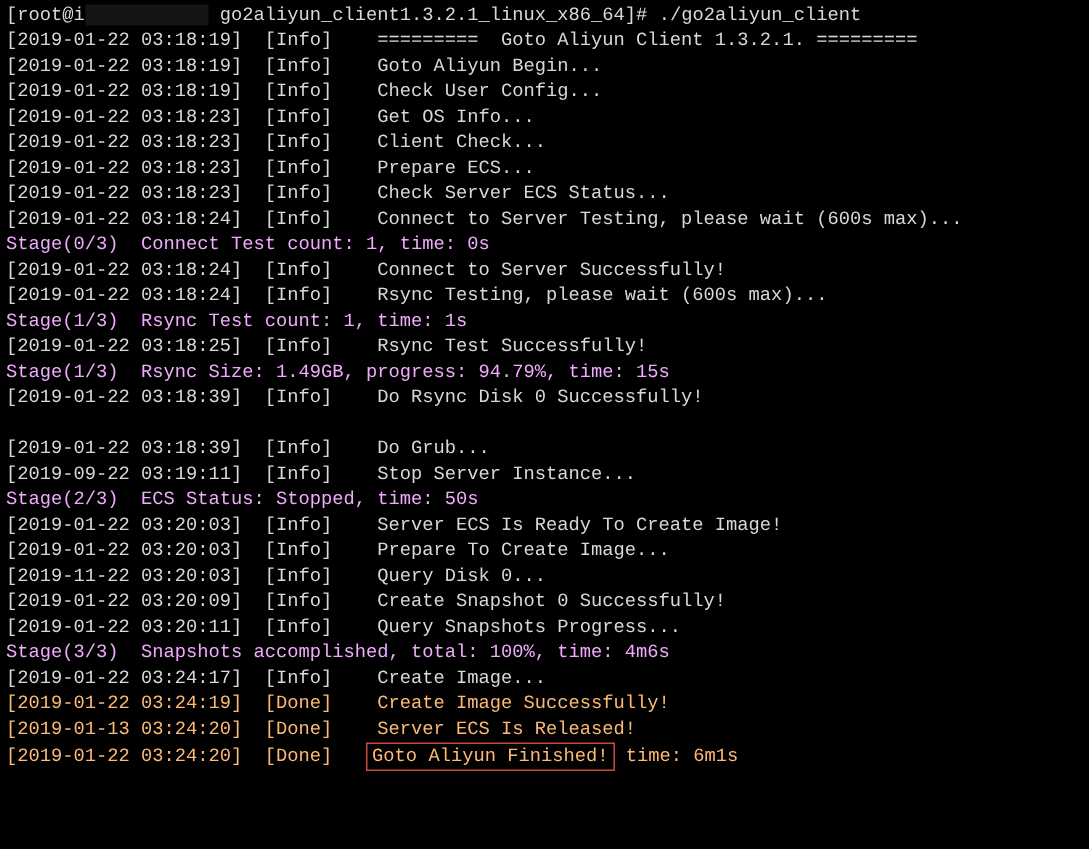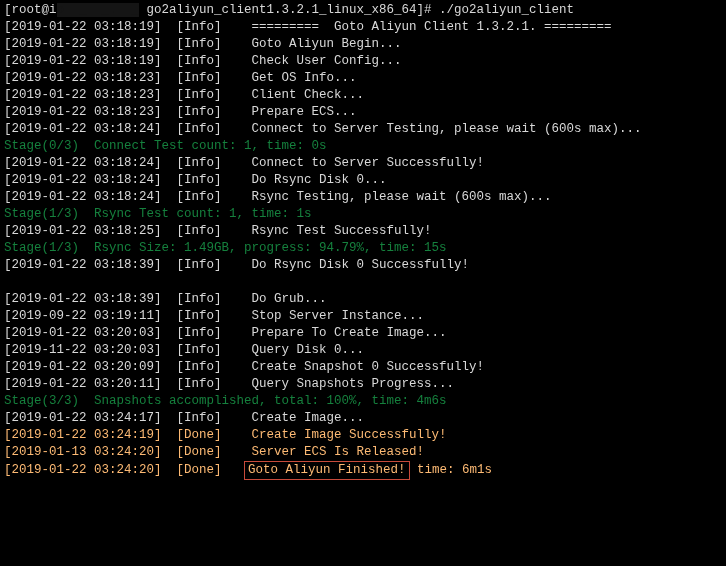--- a/index.html
+++ b/index.html
@@ -1,56 +1,58 @@
 <!DOCTYPE html>
 <html><head>
 <meta charset="utf-8">
 <style>
   html,body{margin:0;padding:0;background:#000;color:#d8d8d8;font-family:Consolas,'Courier New',monospace;font-size:12.5px;line-height:17px;width:726px;height:566px;overflow:hidden}
   .term{padding:2px 4px}
   .line{white-space:pre}
-  .teal{color:#15803d}
+  .teal{color:#f0abfc}
   .green{color:#fdba74}
   .boxed{border:1px solid #c84b3b;padding:0 3px;display:inline-block}
   .redacted{background:#151515;color:#151515}
 </style>
 </head>
 <body>
 
 <div class="term">
 <div class="line"><span>[root@i</span><span class="redacted">p  _  _.  _</span><span> go2aliyun_client1.3.2.1_linux_x86_64]# </span><span>./go2aliyun_client</span></div>
 <div id="sec-rows">
       <div class="line">[2019-01-22 03:18:19]  [Info]    =========  Goto Aliyun Client 1.3.2.1. =========</div>
       <div class="line">[2019-01-22 03:18:19]  [Info]    Goto Aliyun Begin...</div>
       <div class="line">[2019-01-22 03:18:19]  [Info]    Check User Config...</div>
       <div class="line">[2019-01-22 03:18:23]  [Info]    Get OS Info...</div>
       <div class="line">[2019-01-22 03:18:23]  [Info]    Client Check...</div>
       <div class="line">[2019-01-22 03:18:23]  [Info]    Prepare ECS...</div>
+      <div class="line">[2019-01-22 03:18:23]  [Info]    Check Server ECS Status...</div>
       <div class="line">[2019-01-22 03:18:24]  [Info]    Connect to Server Testing, please wait (600s max)...</div>
     </div>
 <div class="line teal">Stage(0/3)  Connect Test count: 1, time: 0s</div>
 <div id="sec-rows2">
       <div class="line">[2019-01-22 03:18:24]  [Info]    Connect to Server Successfully!</div>
-      <div class="line">[2019-01-22 03:18:24]  [Info]    Do Rsync Disk 0...</div>
       <div class="line">[2019-01-22 03:18:24]  [Info]    Rsync Testing, please wait (600s max)...</div>
     </div>
 <div class="line teal">Stage(1/3)  Rsync Test count: 1, time: 1s</div>
 <div id="sec-rows3">
       <div class="line">[2019-01-22 03:18:25]  [Info]    Rsync Test Successfully!</div>
     </div>
 <div class="line teal">Stage(1/3)  Rsync Size: 1.49GB, progress: 94.79%, time: 15s</div>
 <div id="sec-rows4">
       <div class="line">[2019-01-22 03:18:39]  [Info]    Do Rsync Disk 0 Successfully!</div>
     </div>
 <div class="line">&nbsp;</div>
 <div id="sec-rows5">
       <div class="line">[2019-01-22 03:18:39]  [Info]    Do Grub...</div>
       <div class="line">[2019-09-22 03:19:11]  [Info]    Stop Server Instance...</div>
     </div>
+<div class="line teal">Stage(2/3)  ECS Status: Stopped, time: 50s</div>
 <div id="sec-rows6">
+      <div class="line">[2019-01-22 03:20:03]  [Info]    Server ECS Is Ready To Create Image!</div>
       <div class="line">[2019-01-22 03:20:03]  [Info]    Prepare To Create Image...</div>
       <div class="line">[2019-11-22 03:20:03]  [Info]    Query Disk 0...</div>
       <div class="line">[2019-01-22 03:20:09]  [Info]    Create Snapshot 0 Successfully!</div>
       <div class="line">[2019-01-22 03:20:11]  [Info]    Query Snapshots Progress...</div>
     </div>
 <div class="line teal">Stage(3/3)  Snapshots accomplished, total: 100%, time: 4m6s</div>
 <div id="sec-rows7">
       <div class="line">[2019-01-22 03:24:17]  [Info]    Create Image...</div>
     </div>
 <div id="sec-done">

